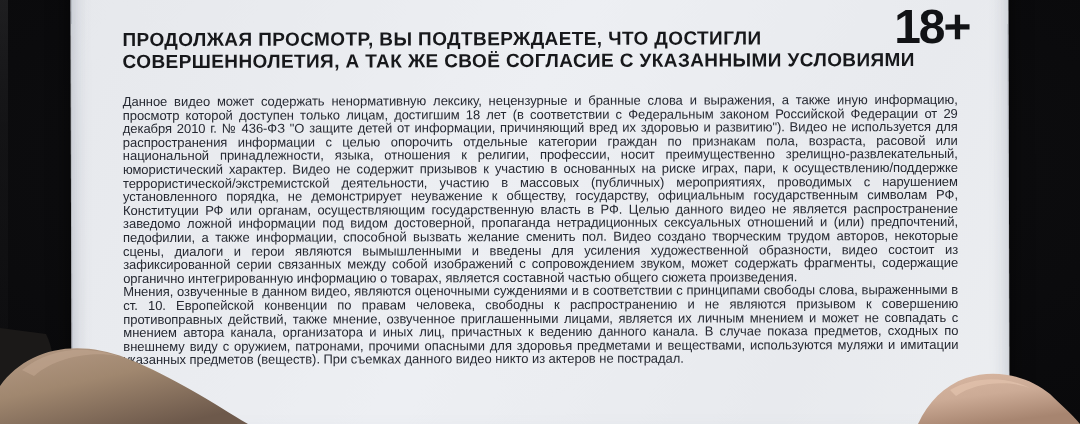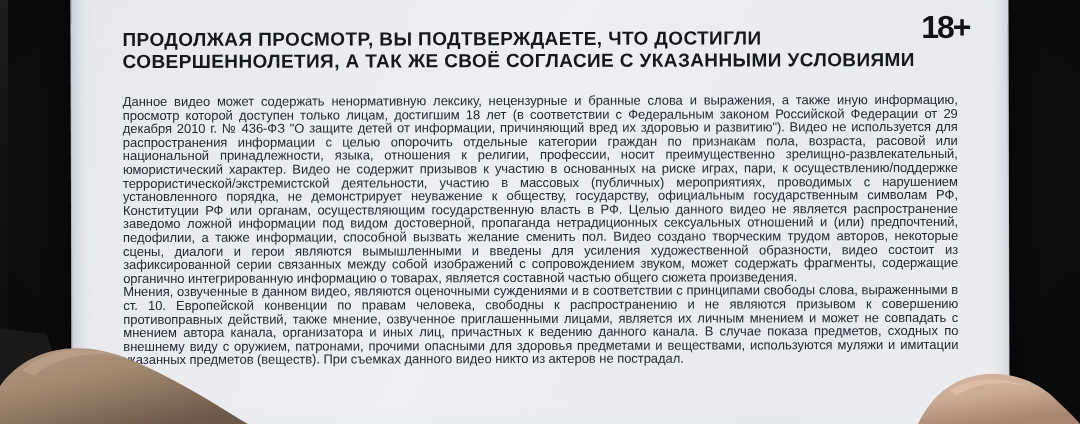--- a/index.html
+++ b/index.html
@@ -26,21 +26,21 @@
     transform:rotate(-0.15deg);
   }
   .content{position:absolute;left:51px;right:50px;top:0;}
   .heading{
     margin-top:52px;
     font-weight:bold;font-size:19px;line-height:22px;letter-spacing:.4px;
     color:#17181b;
   }
   .age-badge{
     position:absolute;top:30px;right:38px;
-    font-weight:bold;font-size:32px;line-height:44px;letter-spacing:-2px;
+    font-weight:bold;font-size:48px;line-height:44px;letter-spacing:-2px;
     color:#121316;
   }
   .body-text{
     margin-top:22px;
     font-size:13px;line-height:13.6px;letter-spacing:-0.05px;
     color:#262932;text-align:justify;
   }
   .body-text p{margin:0;padding:0;}
   .hand{position:absolute;pointer-events:none;}
   .hand-left{left:0;bottom:0;width:300px;height:96px;}

